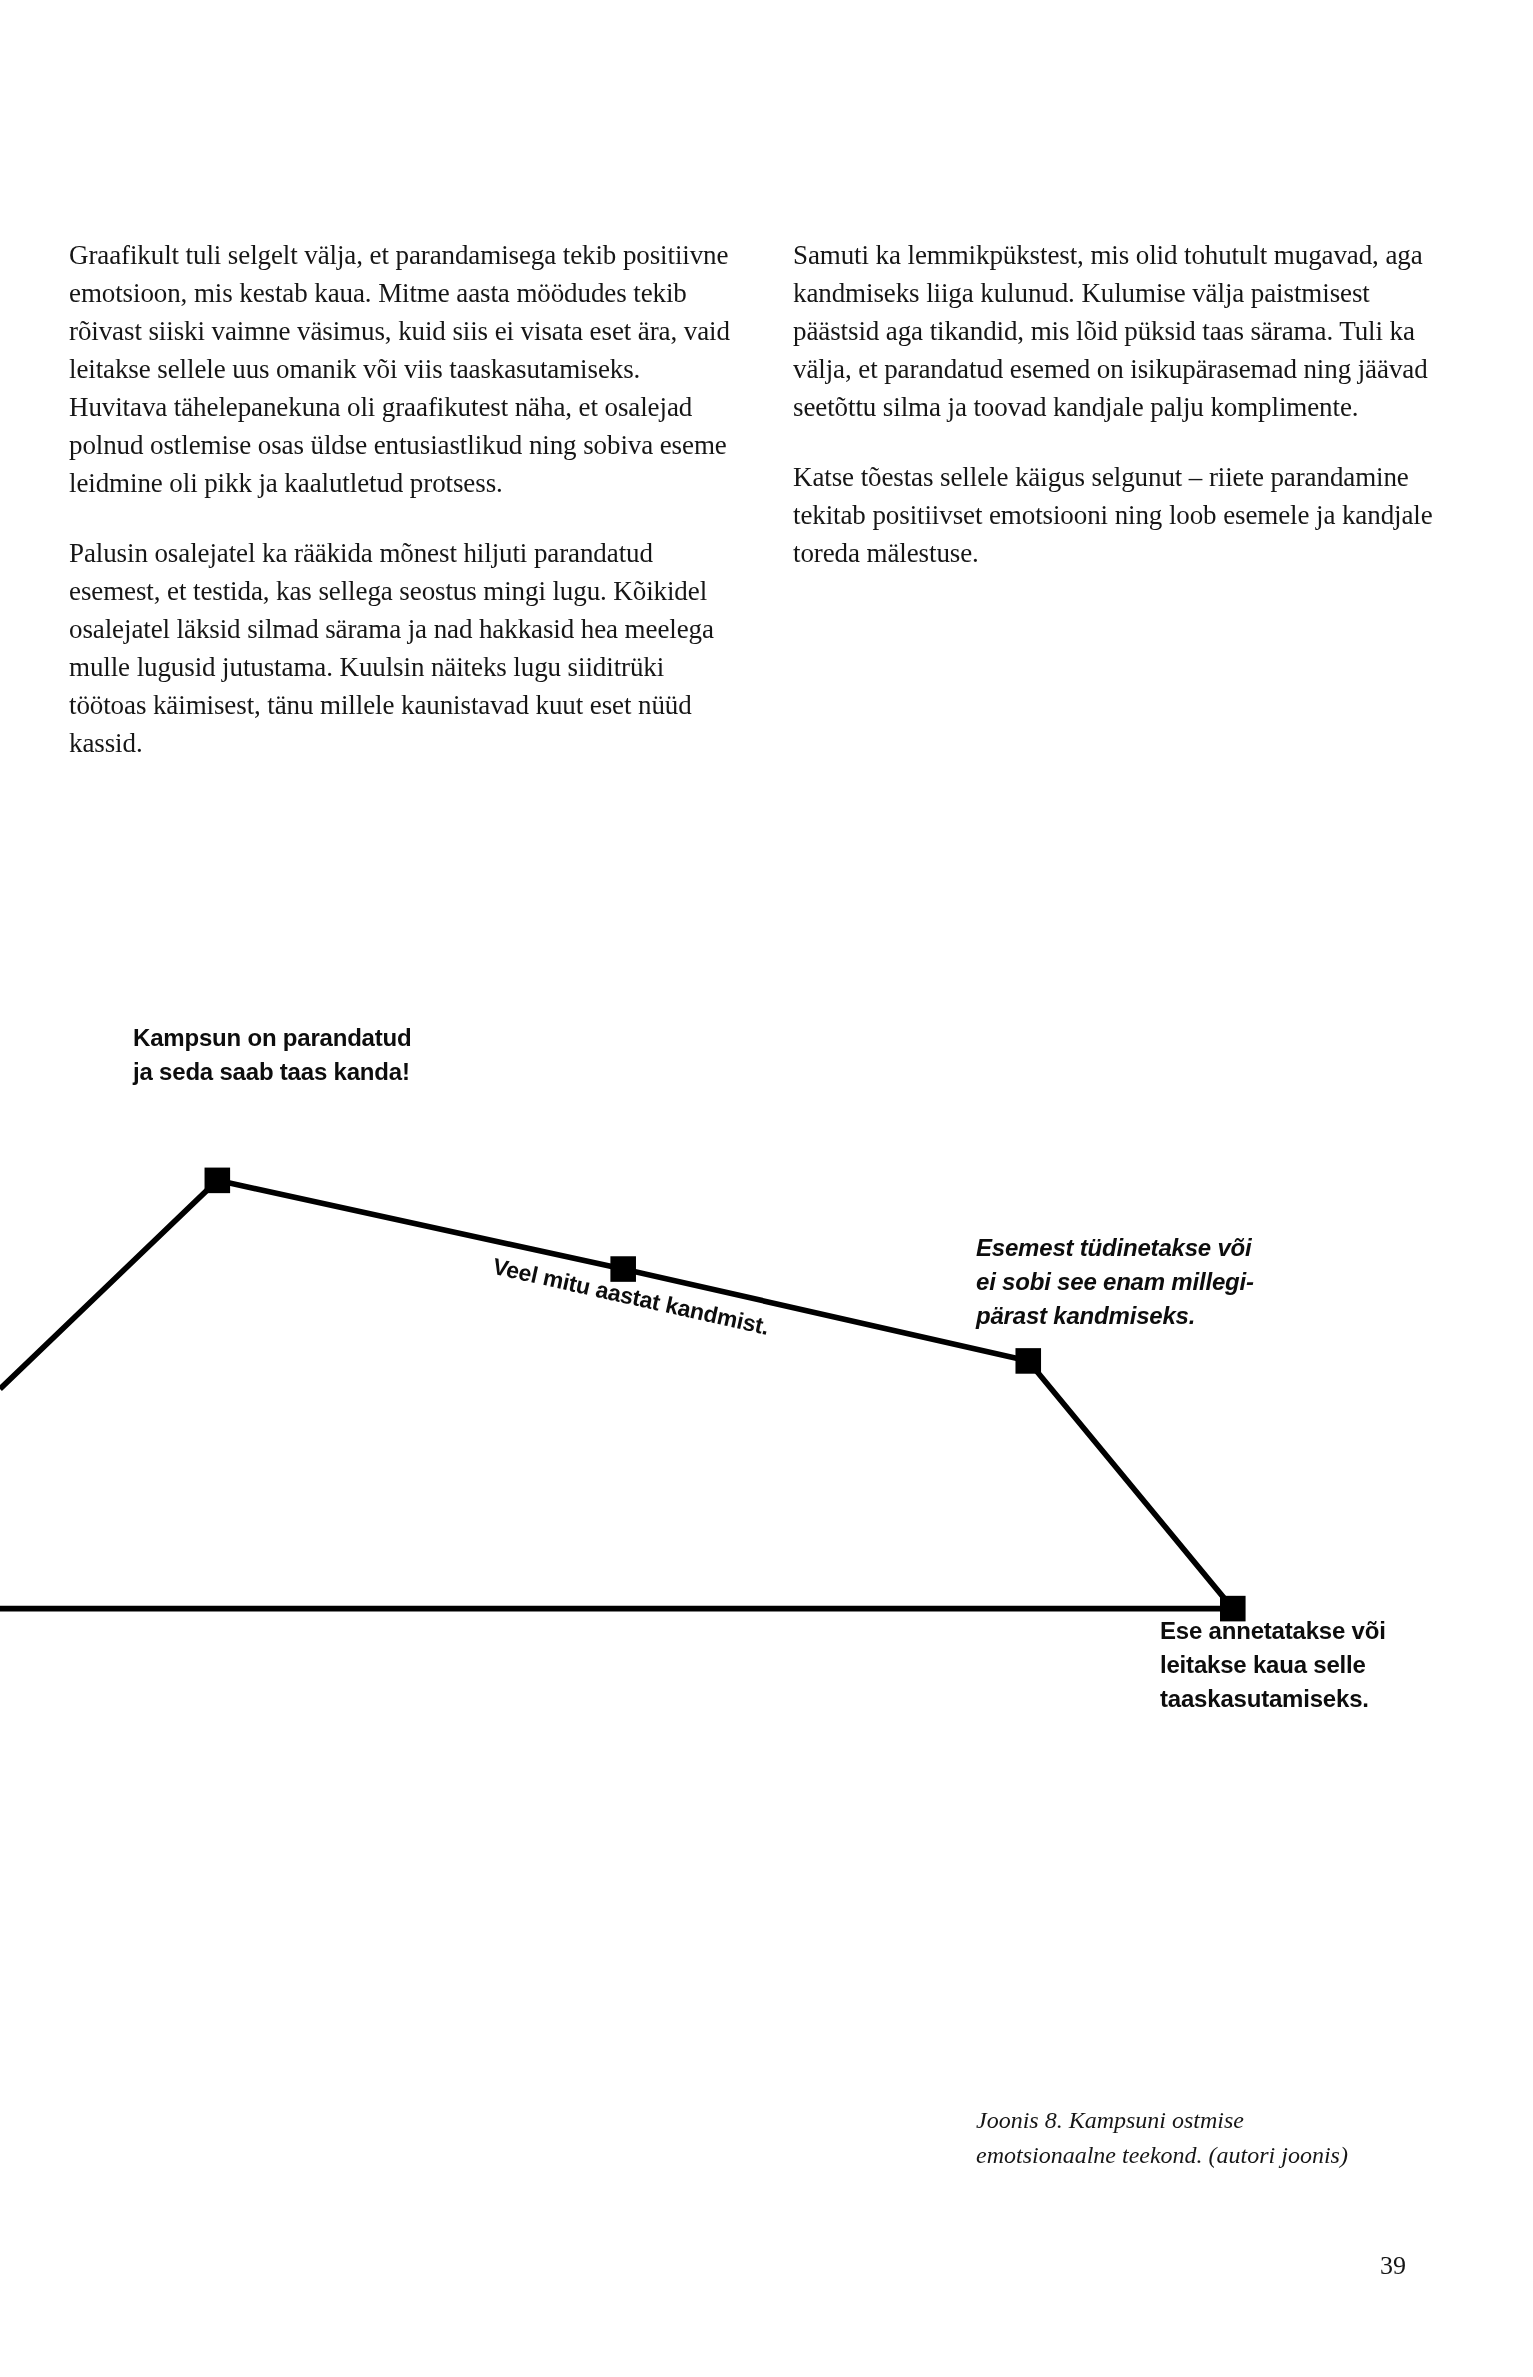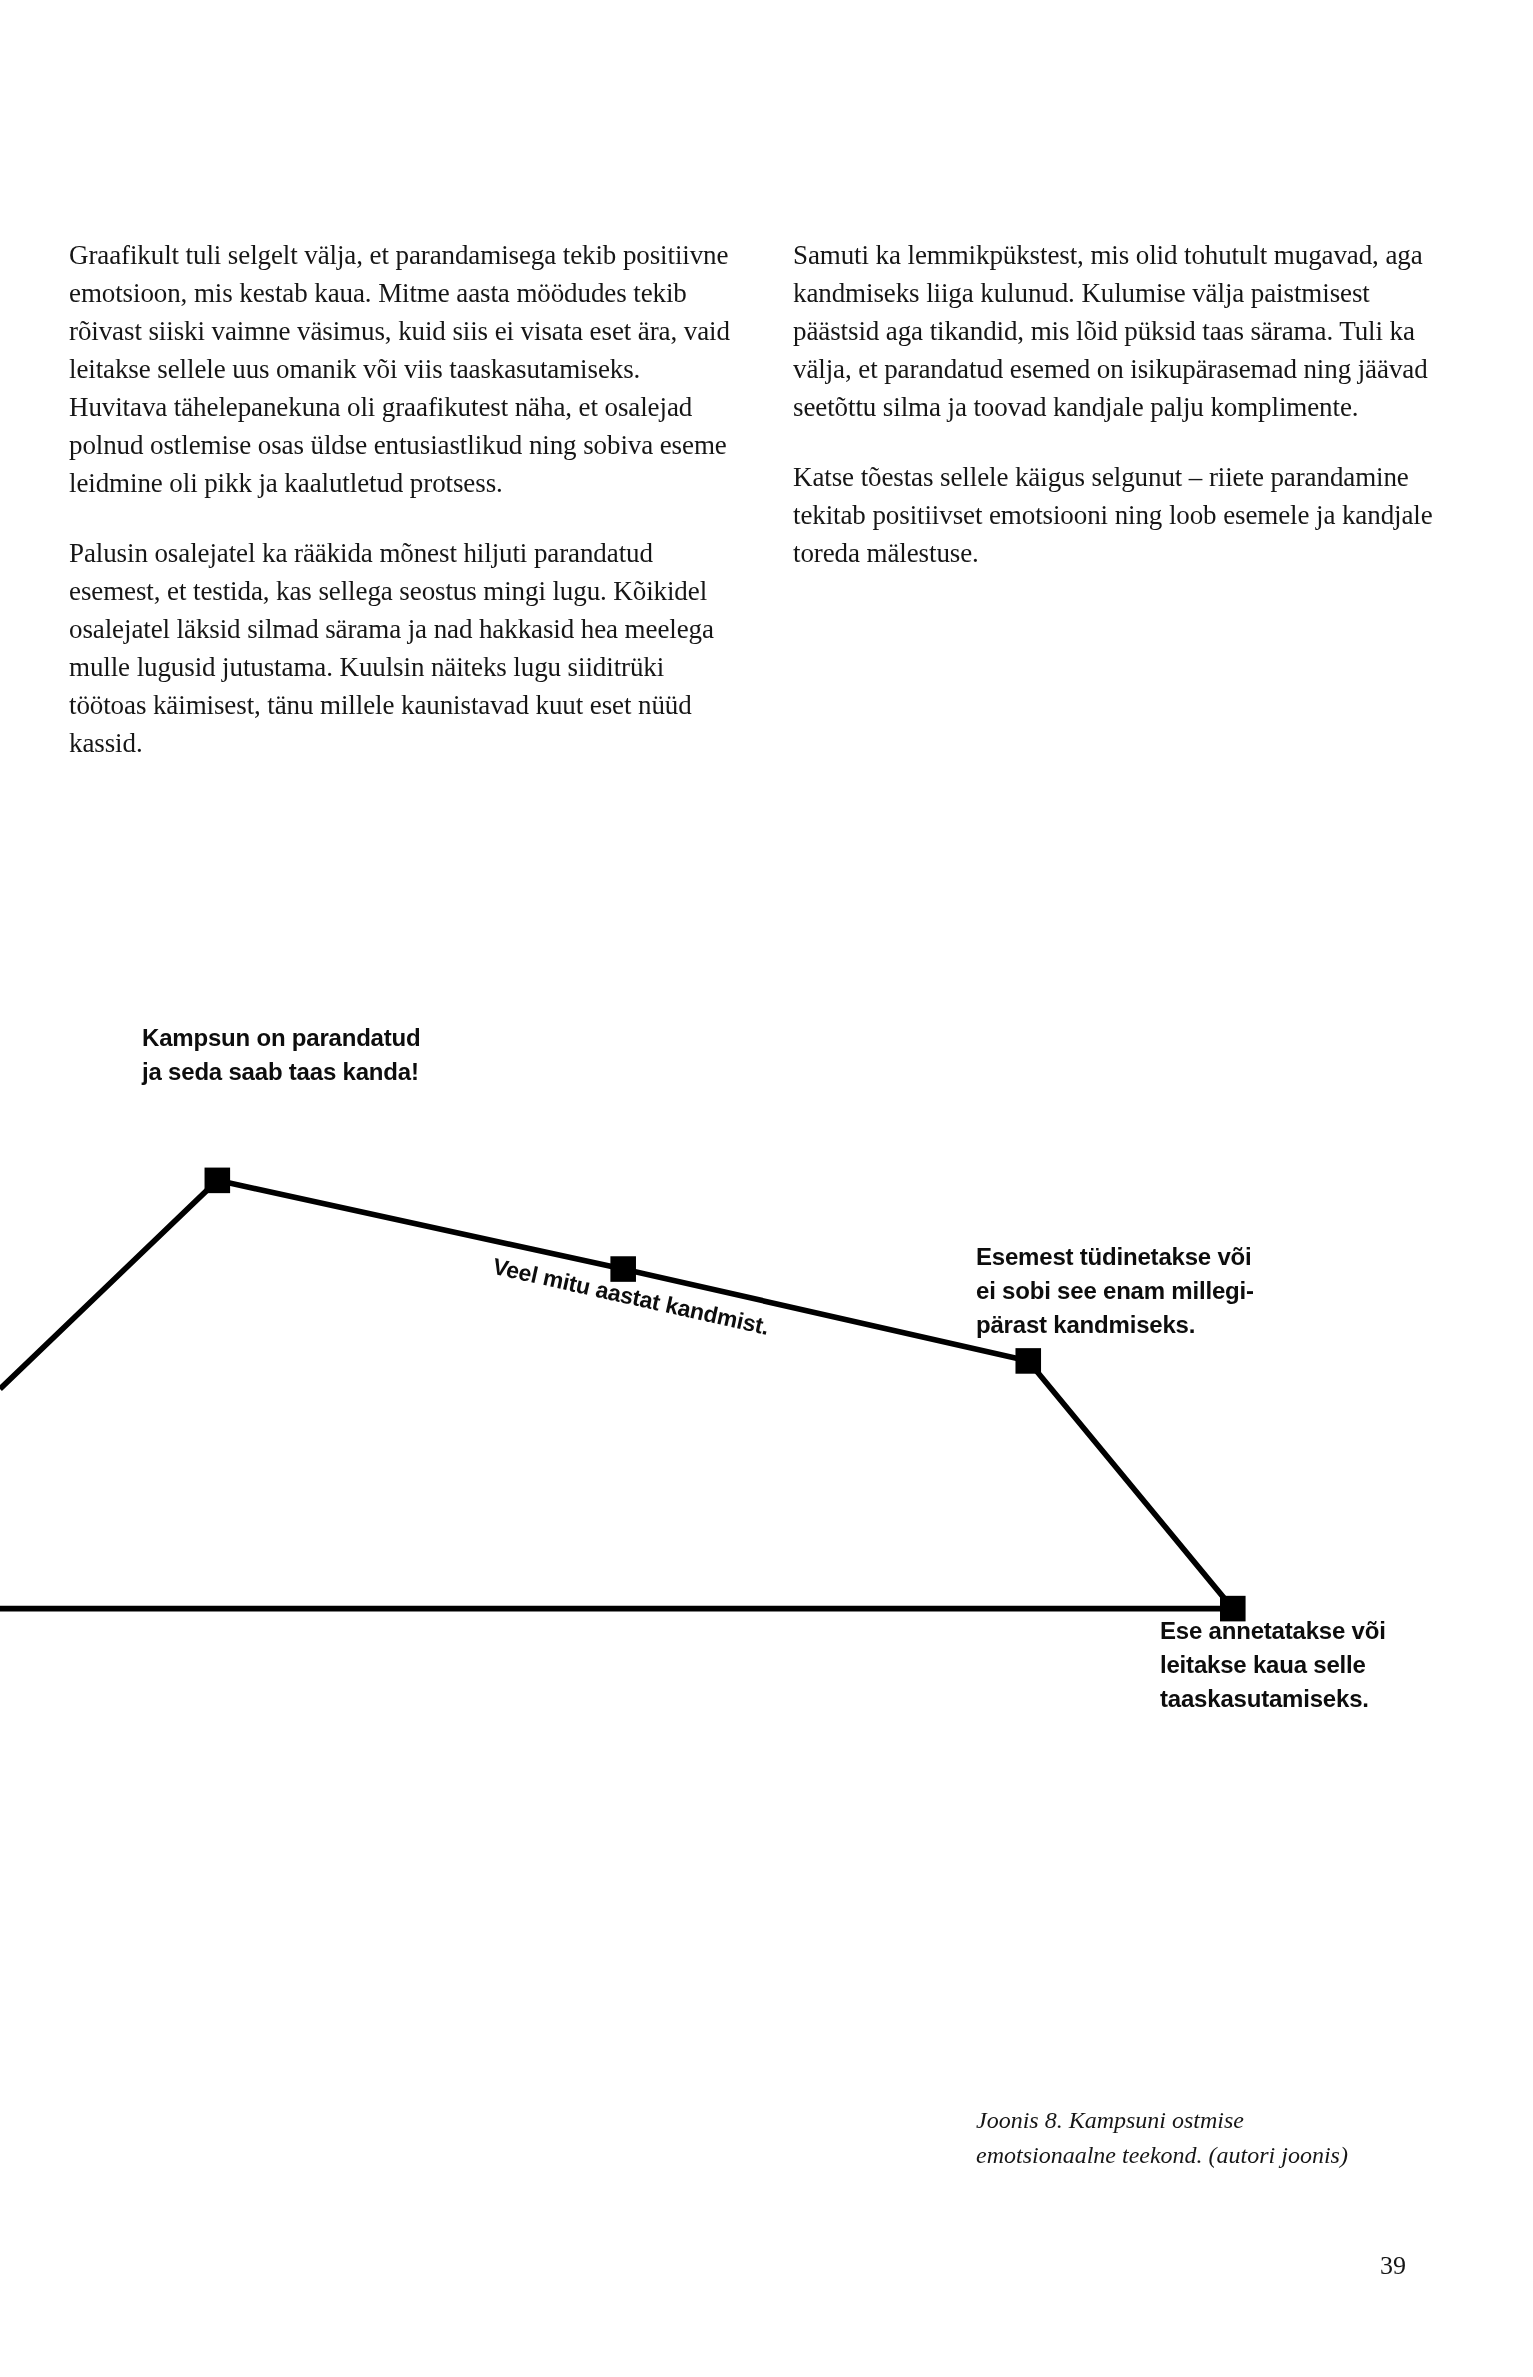--- a/index.html
+++ b/index.html
@@ -56,22 +56,22 @@
   .dlabel {
     position: absolute;
     font-family: "Liberation Sans", sans-serif;
     font-weight: bold;
     font-size: 24px;
     line-height: 34px;
     color: #0d0d0d;
     letter-spacing: -0.2px;
     white-space: pre-line;
   }
-  #label-peak      { left: 142px; top: 38px;  width: 375px; }
-  #label-right     { left: 976px; top: 257px; width: 367px; }
+  #label-peak      { left: 133px; top: 38px;  width: 375px; }
+  #label-right     { left: 976px; top: 248px; width: 367px; font-style: italic; }
   #label-bottom    { left: 1160px; top: 631px; width: 352px; }
   #label-slope {
     left: 497px;
     top: 266px;
     width: 375px;
     transform: rotate(12.6deg);
     transform-origin: 0 0;
     font-size: 23px;
     white-space: nowrap;
   }

